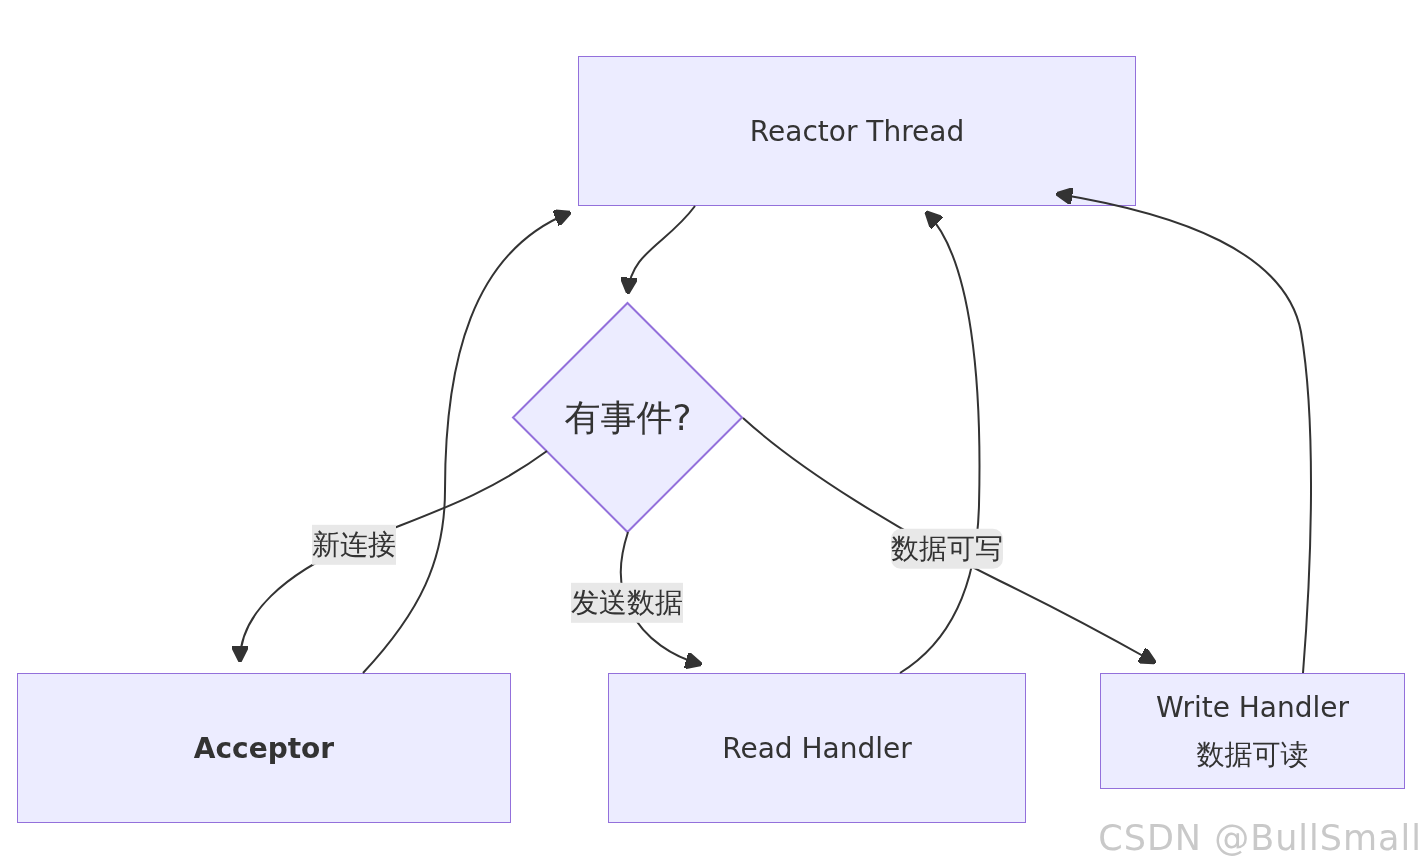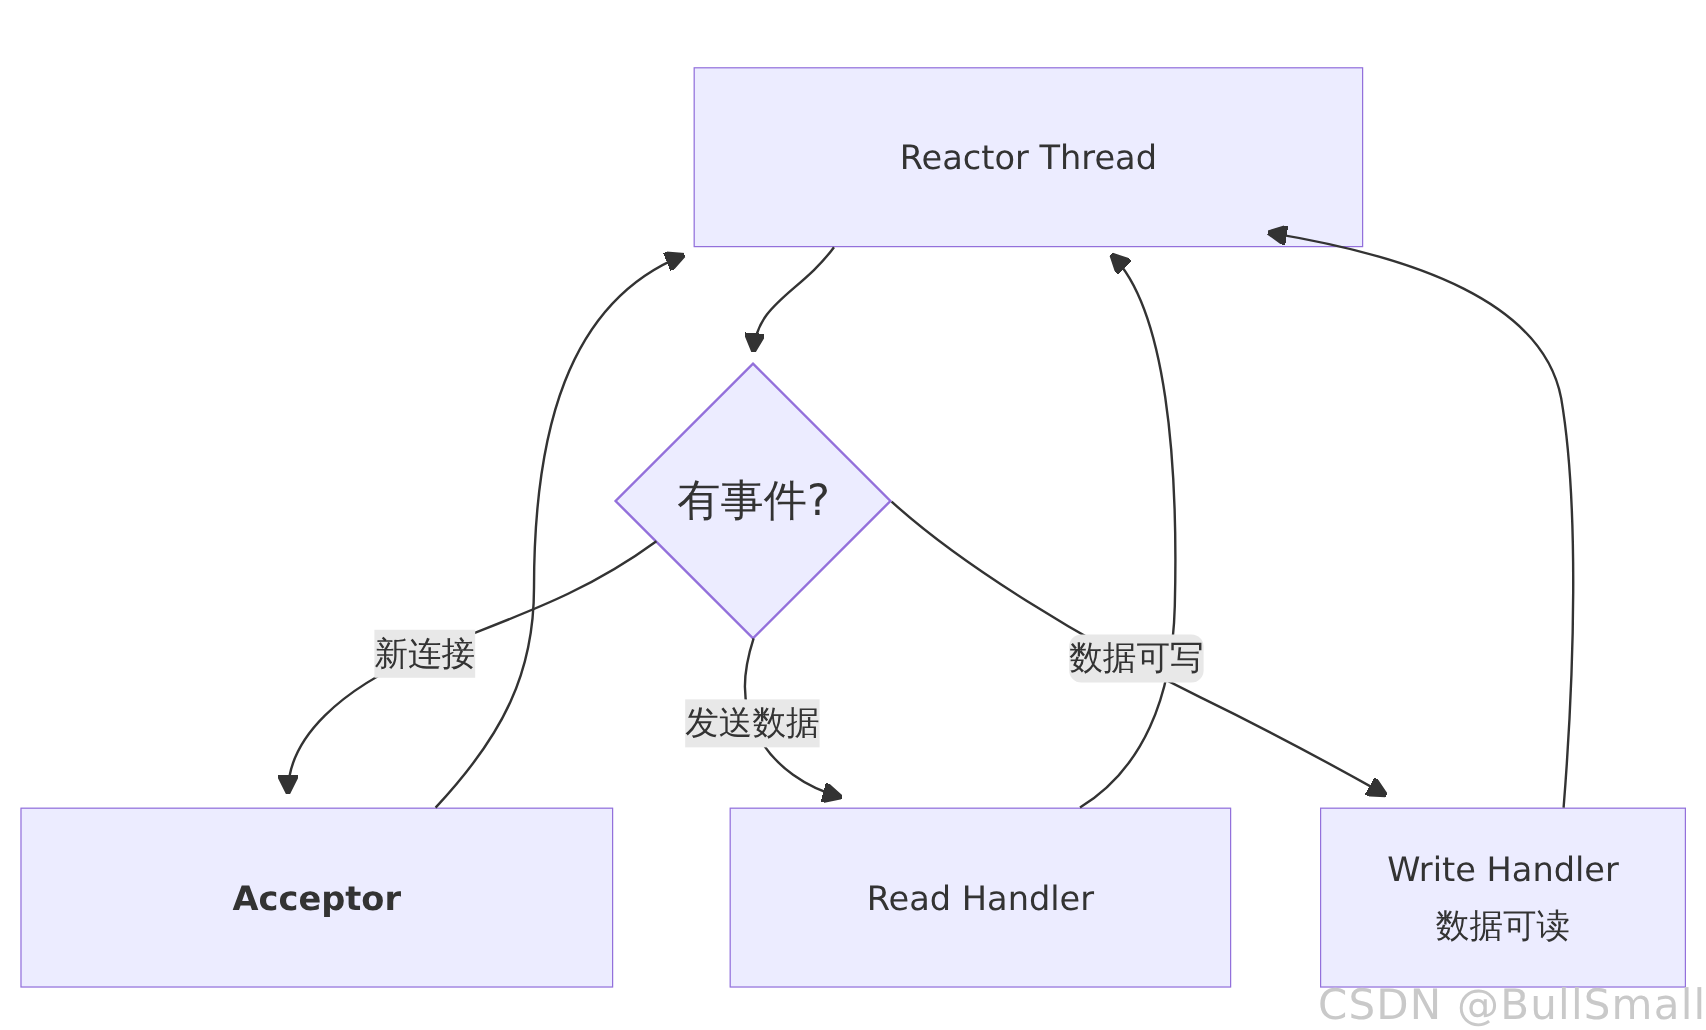--- a/index.html
+++ b/index.html
@@ -11,21 +11,21 @@
     position:absolute;z-index:1;
     background:var(--node-fill,#ECECFF);
     border:1.5px solid var(--node-border,#9370DB);
     display:flex;flex-direction:column;align-items:center;justify-content:center;
     color:var(--text,#333333);font-size:28px;line-height:47px;text-align:center;
     box-sizing:border-box;white-space:nowrap;
   }
   .node-reactor{left:578px;top:56px;width:558px;height:150px;}
   .node-acceptor{left:17px;top:673px;width:494px;height:150px;font-weight:bold;}
   .node-read{left:608px;top:673px;width:418px;height:150px;}
-  .node-write{left:1100px;top:673px;width:305px;height:150px;}
+  .node-write{left:1100px;top:673px;width:305px;height:116px;}
   .edges{position:absolute;left:0;top:0;z-index:2;pointer-events:none;}
   .edges path{fill:none;stroke:var(--edge,#333333);stroke-width:2px;}
   .edges polygon{fill:var(--node-fill,#ECECFF);stroke:var(--node-border,#9370DB);stroke-width:2px;}
   .decision-label{
     position:absolute;left:628px;top:418px;z-index:3;transform:translate(-50%,-50%);
     color:var(--text,#333333);font-size:36px;white-space:nowrap;
   }
   .edge-label{
     position:absolute;z-index:3;transform:translate(-50%,-50%);
     background:var(--edge-label-bg,#e8e8e8);color:var(--text,#333333);

